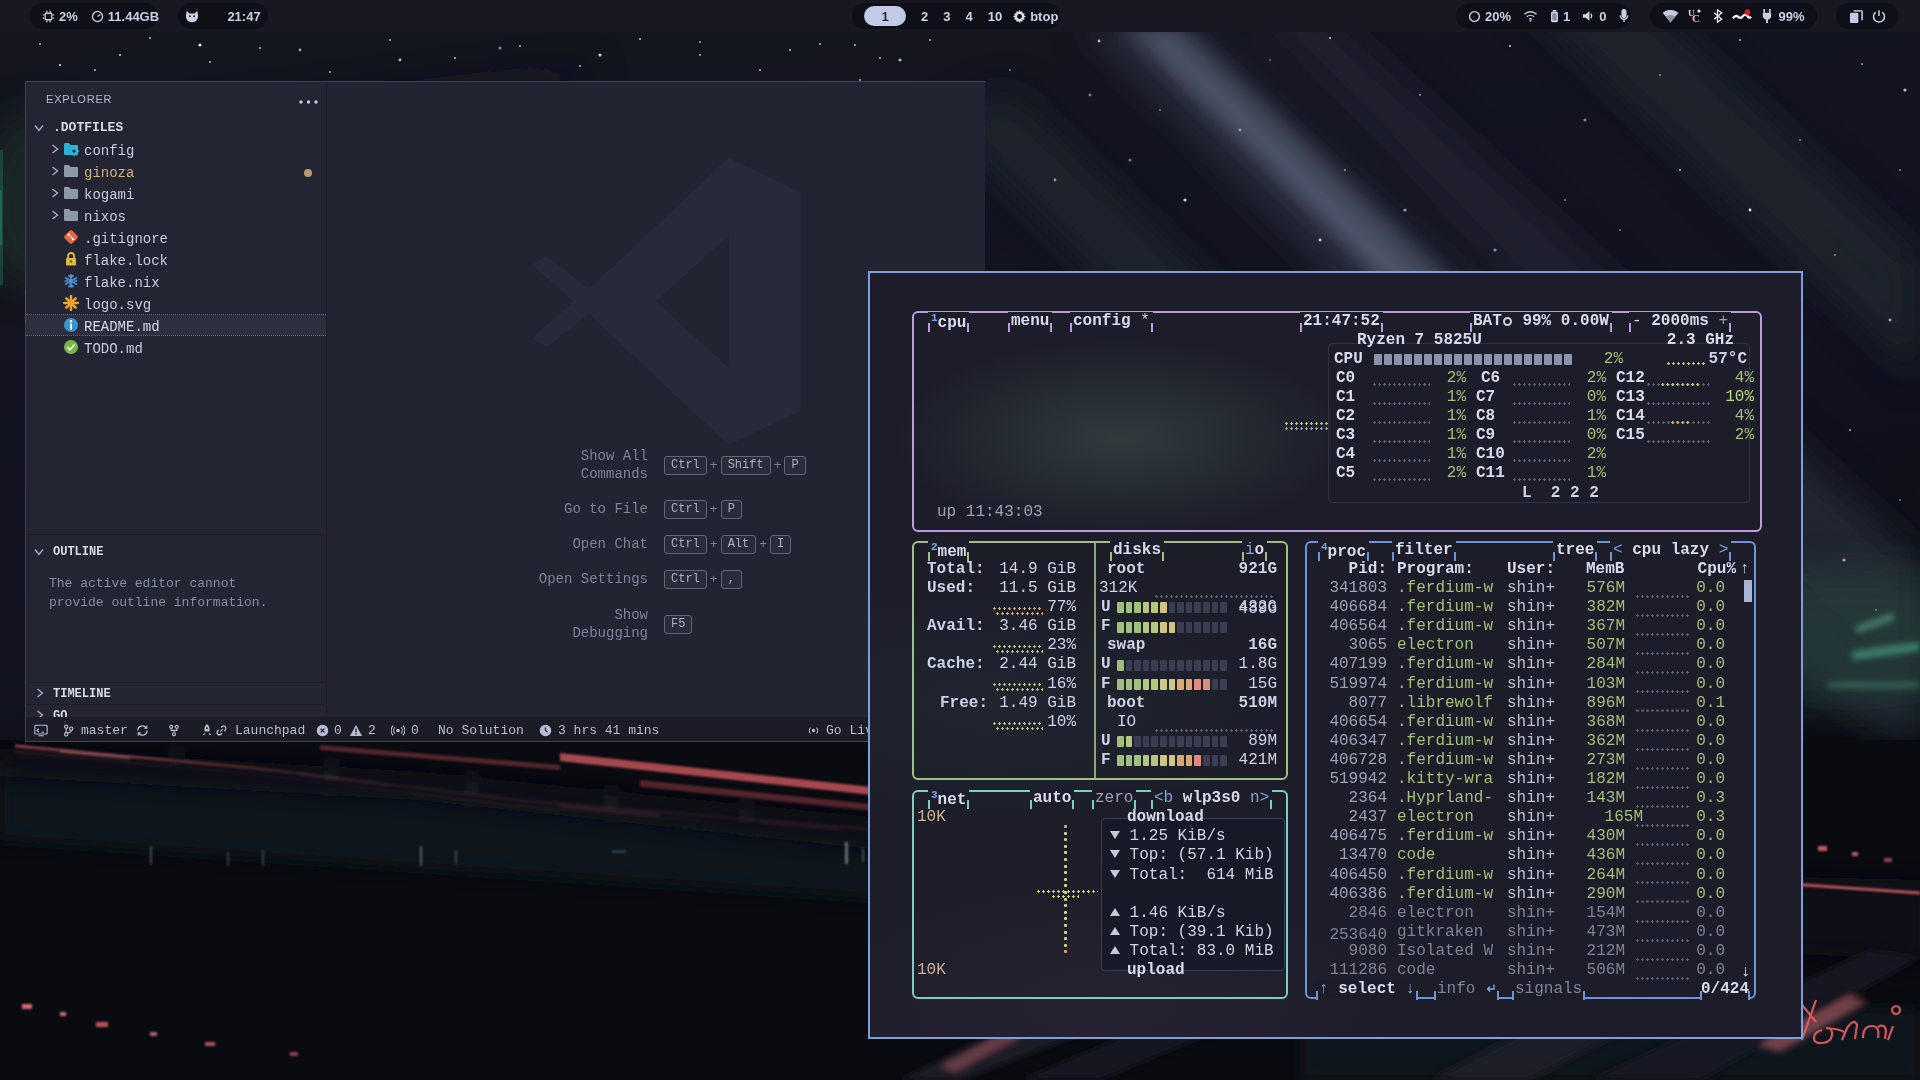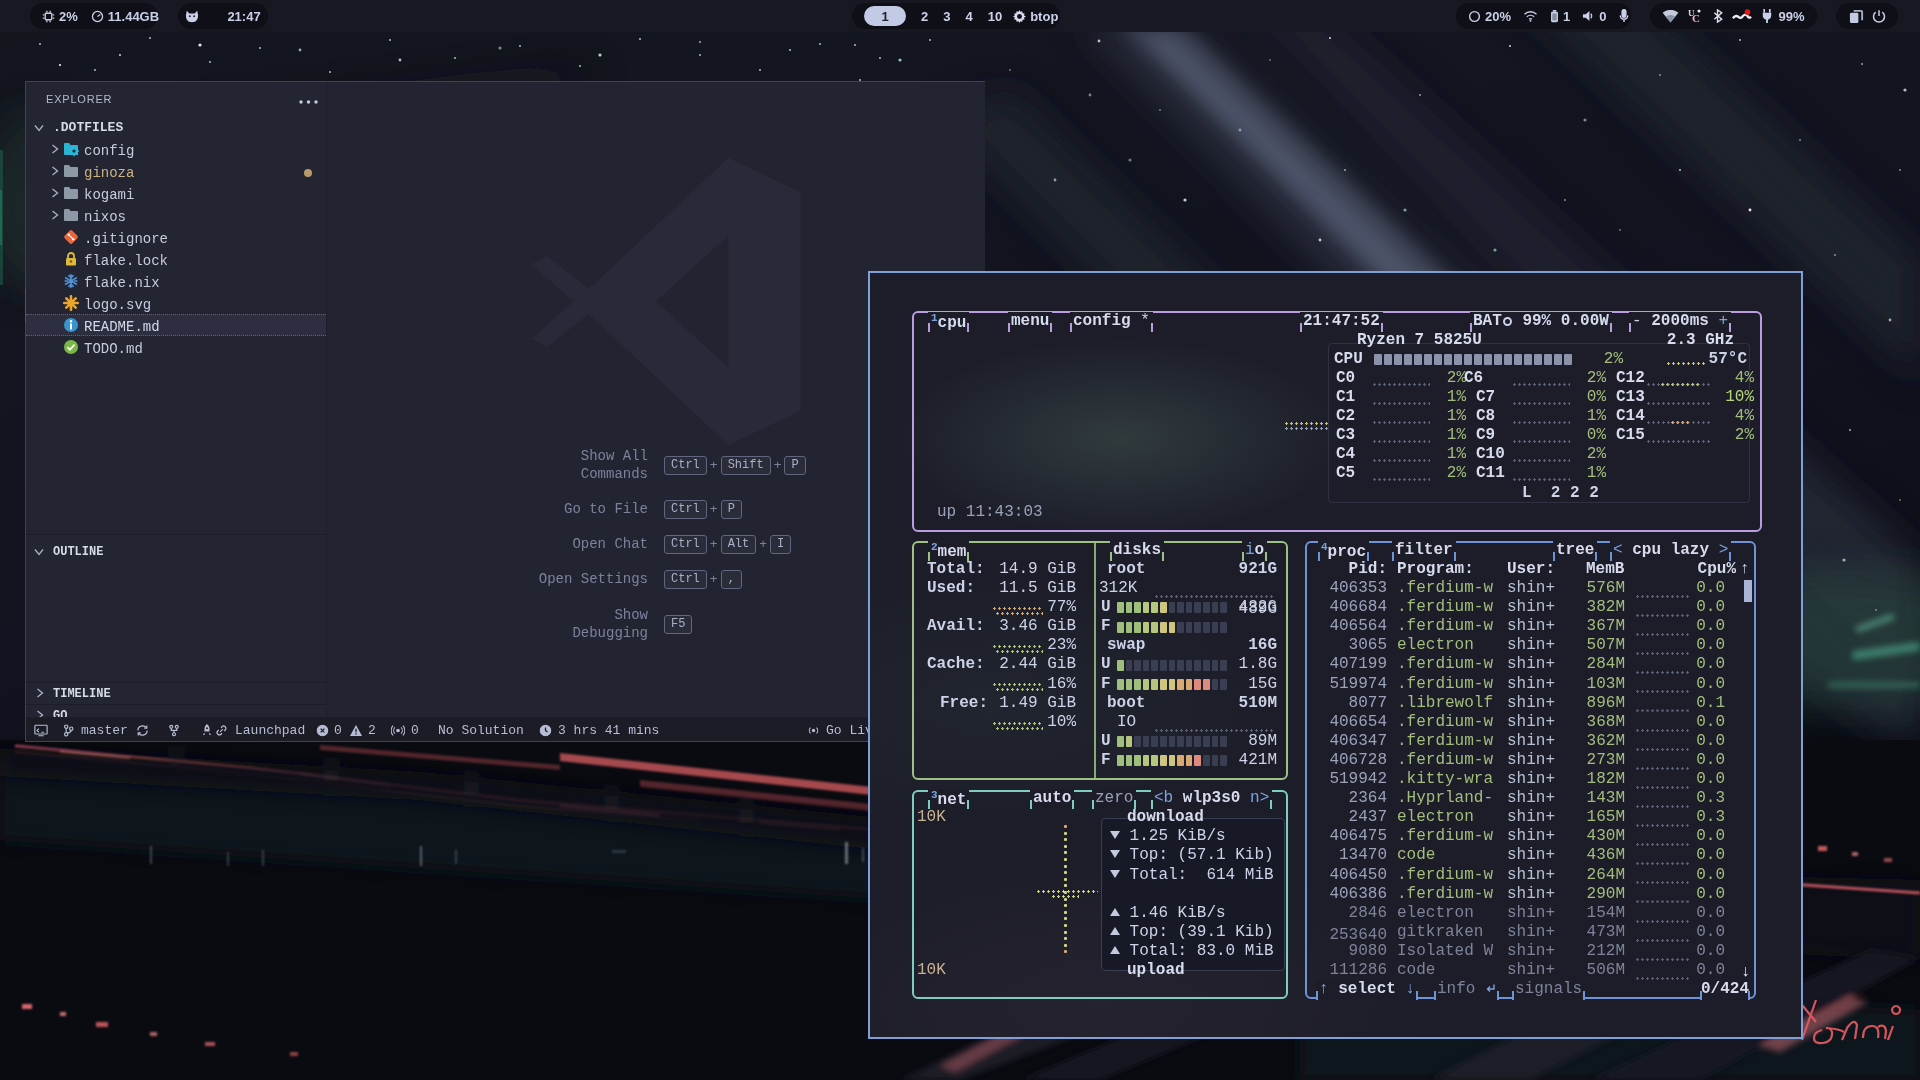--- a/index.html
+++ b/index.html
@@ -320,20 +320,21 @@
         <circle cx="8" cy="8" r="7" fill="#7ab648"></circle>
         <path d="M4.5 8.2l2.4 2.6 4.6-5.2" stroke="#fff" stroke-width="1.7" fill="none"></path>
       </svg>
       <div class="abs treelbl" style="left:58px;top:259px;color:#c6cbde">TODO.md</div>
       <div class="abs" style="left:278px;top:87px;width:8px;height:8px;border-radius:50%;background:#b99a6b"></div>
  <div class="abs hsep" style="top:452px"></div>
  <svg class="abs" style="left:8px;top:466px" width="10" height="8" viewBox="0 0 10 8">
         <path d="M1 1.5l4 5 4-5" stroke="#a7adc2" stroke-width="1.4" fill="none"></path>
       </svg>
  <div class="abs" style="left:27px;top:463px;font:bold 12px 'Liberation Mono';color:#d7dbe8">OUTLINE</div>
+ <div class="abs" style="left:23px;top:492px;font:13px 'Liberation Mono';color:#868ca4;line-height:19px">The active editor cannot<br>provide outline information.</div>
  <div class="abs hsep" style="top:600px"></div>
  <svg class="abs" style="left:10px;top:606px" width="8" height="10" viewBox="0 0 8 10">
         <path d="M1.5 1l5 4-5 4" stroke="#a7adc2" stroke-width="1.4" fill="none"></path>
       </svg>
  <div class="abs" style="left:27px;top:605px;font:bold 12px 'Liberation Mono';color:#d7dbe8">TIMELINE</div>
  <div class="abs hsep" style="top:622px"></div>
  <svg class="abs" style="left:10px;top:628px" width="8" height="10" viewBox="0 0 8 10">
         <path d="M1.5 1l5 4-5 4" stroke="#a7adc2" stroke-width="1.4" fill="none"></path>
       </svg>
  <div class="abs" style="left:27px;top:627px;font:bold 12px 'Liberation Mono';color:#d7dbe8">GO</div>
@@ -471,21 +472,21 @@
       <i class="blk" style="left:674px;width:7.5px;background:#8a92ac"></i>
       <i class="blk" style="left:684px;width:7.5px;background:#8a92ac"></i>
       <i class="blk" style="left:694px;width:7.5px;background:#8a92ac"></i>
     </div>
     <div class="t r " style="left:533px;width:220px;top:76.8px"><span style="color:#a3be7c">2%</span></div>
     <div class="abs dots" style="left:796px;top:88.6px;width:40px;height:3.2px;--dc:#cfc57e"></div>
     <div class="t r " style="left:657px;width:220px;top:76.8px"><b style="color:#ccd3e8">57°C</b></div>
     <div class="t " style="left:466px;top:95.9px"><b style="color:#d6dcee">C0</b></div>
     <div class="t r " style="left:376px;width:220px;top:95.9px"><span style="color:#a3be7c">2%</span></div>
     <div class="abs dots" style="left:502px;top:109.7px;width:58px;height:3.2px;--dc:#5c6277"></div>
-    <div class="t " style="left:594px;top:95.9px"><b style="color:#d6dcee">C6</b></div>
+    <div class="t " style="left:611px;top:95.9px"><b style="color:#d6dcee">C6</b></div>
     <div class="t r " style="left:516px;width:220px;top:95.9px"><span style="color:#a3be7c">2%</span></div>
     <div class="abs dots" style="left:642px;top:109.7px;width:58px;height:3.2px;--dc:#5c6277"></div>
     <div class="t " style="left:746px;top:95.9px"><b style="color:#d6dcee">C12</b></div>
     <div class="t r " style="left:664px;width:220px;top:95.9px"><span style="color:#a3be7c">4%</span></div>
     <div class="abs dots" style="left:776px;top:109.7px;width:66px;height:3.2px;--dc:#5c6277"></div>
     <div class="t " style="left:466px;top:115.0px"><b style="color:#d6dcee">C1</b></div>
     <div class="t r " style="left:376px;width:220px;top:115.0px"><span style="color:#a3be7c">1%</span></div>
     <div class="abs dots" style="left:502px;top:128.8px;width:58px;height:3.2px;--dc:#5c6277"></div>
     <div class="t " style="left:606px;top:115.0px"><b style="color:#d6dcee">C7</b></div>
     <div class="t r " style="left:516px;width:220px;top:115.0px"><span style="color:#a3be7c">0%</span></div>
@@ -710,21 +711,21 @@
     <div class="ttl" style="left:448px;top:268px;--bc:#6f93d8;padding:0 3px"><sup>4</sup><b>proc</b></div>
     <div class="ttl" style="left:522px;top:268px;--bc:#6f93d8;padding:0 3px"><b>filter</b></div>
     <div class="ttl" style="left:683px;top:268px;--bc:#6f93d8;padding:0 3px"><b>tree</b></div>
     <div class="ttl" style="left:740px;top:268px;--bc:#6f93d8;padding:0 3px"><span style="color:#7ea4e0">&lt;</span> <b>cpu lazy</b> <span style="color:#7ea4e0">&gt;</span></div>
     <div class="t r " style="left:297px;width:220px;top:286.9px"><b style="color:#d6dcee">Pid:</b></div>
     <div class="t " style="left:527px;top:286.9px"><b style="color:#d6dcee">Program:</b></div>
     <div class="t " style="left:637px;top:286.9px"><b style="color:#d6dcee">User:</b></div>
     <div class="t " style="left:716px;top:286.9px"><b style="color:#d6dcee">MemB</b></div>
     <div class="t r " style="left:646px;width:220px;top:286.9px"><b style="color:#d6dcee">Cpu%</b></div>
     <div class="t " style="left:870px;top:286.9px"><span class="arr" style="color:#ccd3e8">↑</span></div>
-    <div class="t r " style="left:297px;width:220px;top:306.0px"><span style="color:#9aa2ba">406353</span></div>
+    <div class="t r " style="left:297px;width:220px;top:306.0px"><span style="color:#9aa2ba">341803</span></div>
     <div class="t " style="left:527px;top:306.0px"><span style="color:#a3be7c">.ferdium-w</span></div>
     <div class="t " style="left:637px;top:306.0px"><span style="color:#b8c0d4">shin+</span></div>
     <div class="t r " style="left:535px;width:220px;top:306.0px"><span style="color:#a3be7c">576M</span></div>
     <div class="abs dots" style="left:765px;top:321.8px;width:56px;height:3.2px;--dc:#5c6277"></div>
     <div class="t r " style="left:635px;width:220px;top:306.0px"><span style="color:#a3be7c">0.0</span></div>
     <div class="t r " style="left:297px;width:220px;top:325.1px"><span style="color:#9aa2ba">406684</span></div>
     <div class="t " style="left:527px;top:325.1px"><span style="color:#a3be7c">.ferdium-w</span></div>
     <div class="t " style="left:637px;top:325.1px"><span style="color:#b8c0d4">shin+</span></div>
     <div class="t r " style="left:535px;width:220px;top:325.1px"><span style="color:#a3be7c">382M</span></div>
     <div class="abs dots" style="left:765px;top:340.9px;width:56px;height:3.2px;--dc:#5c6277"></div>
@@ -785,21 +786,21 @@
     <div class="t r " style="left:635px;width:220px;top:497.0px"><span style="color:#a3be7c">0.0</span></div>
     <div class="t r " style="left:297px;width:220px;top:516.1px"><span style="color:#9aa2ba">2364</span></div>
     <div class="t " style="left:527px;top:516.1px"><span style="color:#a3be7c">.Hyprland-</span></div>
     <div class="t " style="left:637px;top:516.1px"><span style="color:#b8c0d4">shin+</span></div>
     <div class="t r " style="left:535px;width:220px;top:516.1px"><span style="color:#a3be7c">143M</span></div>
     <div class="abs dots" style="left:765px;top:531.9px;width:56px;height:3.2px;--dc:#5c6277"></div>
     <div class="t r " style="left:635px;width:220px;top:516.1px"><span style="color:#a3be7c">0.3</span></div>
     <div class="t r " style="left:297px;width:220px;top:535.2px"><span style="color:#9aa2ba">2437</span></div>
     <div class="t " style="left:527px;top:535.2px"><span style="color:#a3be7c">electron</span></div>
     <div class="t " style="left:637px;top:535.2px"><span style="color:#b8c0d4">shin+</span></div>
-    <div class="t r " style="left:535px;width:220px;top:535.2px"><span style="color:#a3be7c">165M</span></div>
+    <div class="t r " style="left:553px;width:220px;top:535.2px"><span style="color:#a3be7c">165M</span></div>
     <div class="abs dots" style="left:765px;top:551.0px;width:56px;height:3.2px;--dc:#5c6277"></div>
     <div class="t r " style="left:635px;width:220px;top:535.2px"><span style="color:#a3be7c">0.3</span></div>
     <div class="t r " style="left:297px;width:220px;top:554.3px"><span style="color:#9aa2ba">406475</span></div>
     <div class="t " style="left:527px;top:554.3px"><span style="color:#a3be7c">.ferdium-w</span></div>
     <div class="t " style="left:637px;top:554.3px"><span style="color:#b8c0d4">shin+</span></div>
     <div class="t r " style="left:535px;width:220px;top:554.3px"><span style="color:#a3be7c">430M</span></div>
     <div class="abs dots" style="left:765px;top:570.1px;width:56px;height:3.2px;--dc:#5c6277"></div>
     <div class="t r " style="left:635px;width:220px;top:554.3px"><span style="color:#a3be7c">0.0</span></div>
     <div class="t r " style="left:297px;width:220px;top:573.4px"><span style="color:#9aa2ba">13470</span></div>
     <div class="t " style="left:527px;top:573.4px"><span style="color:#a3be7c">code</span></div>

